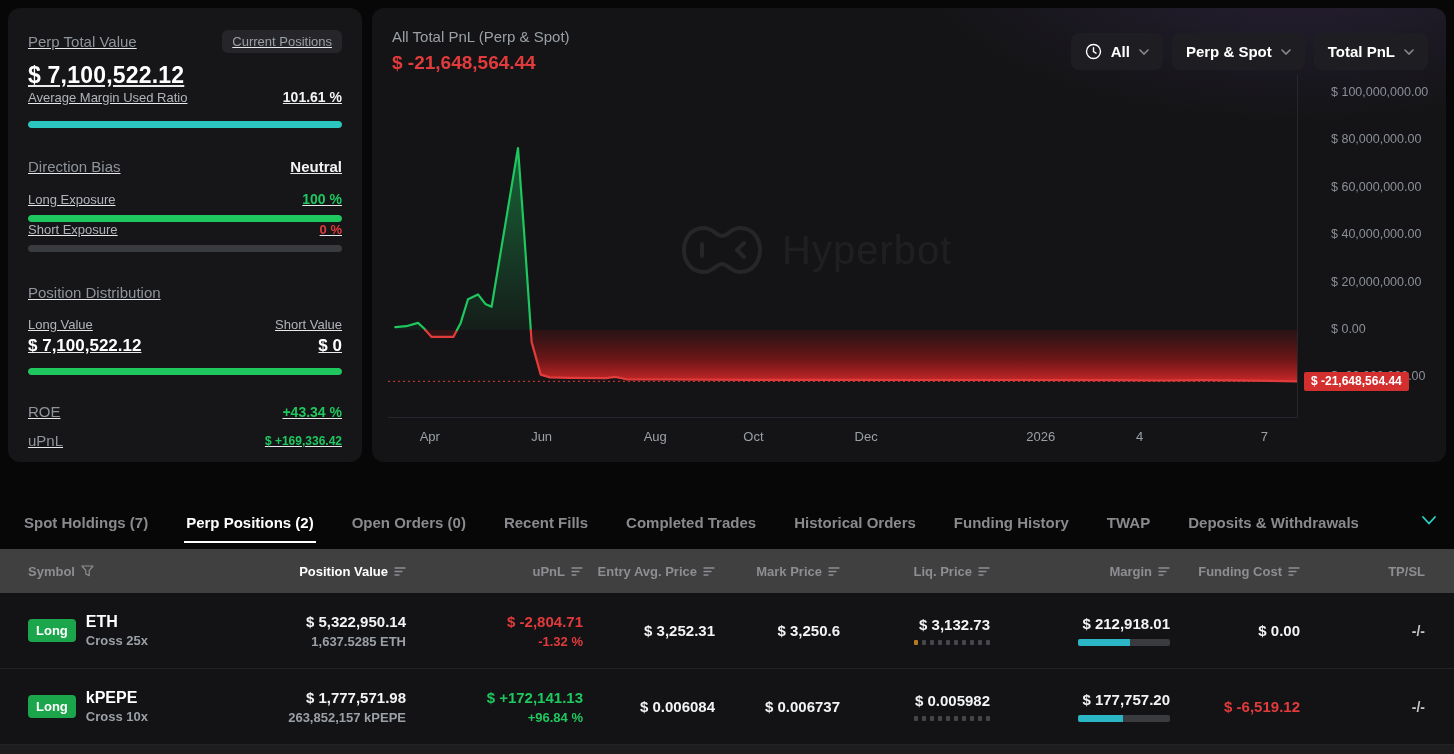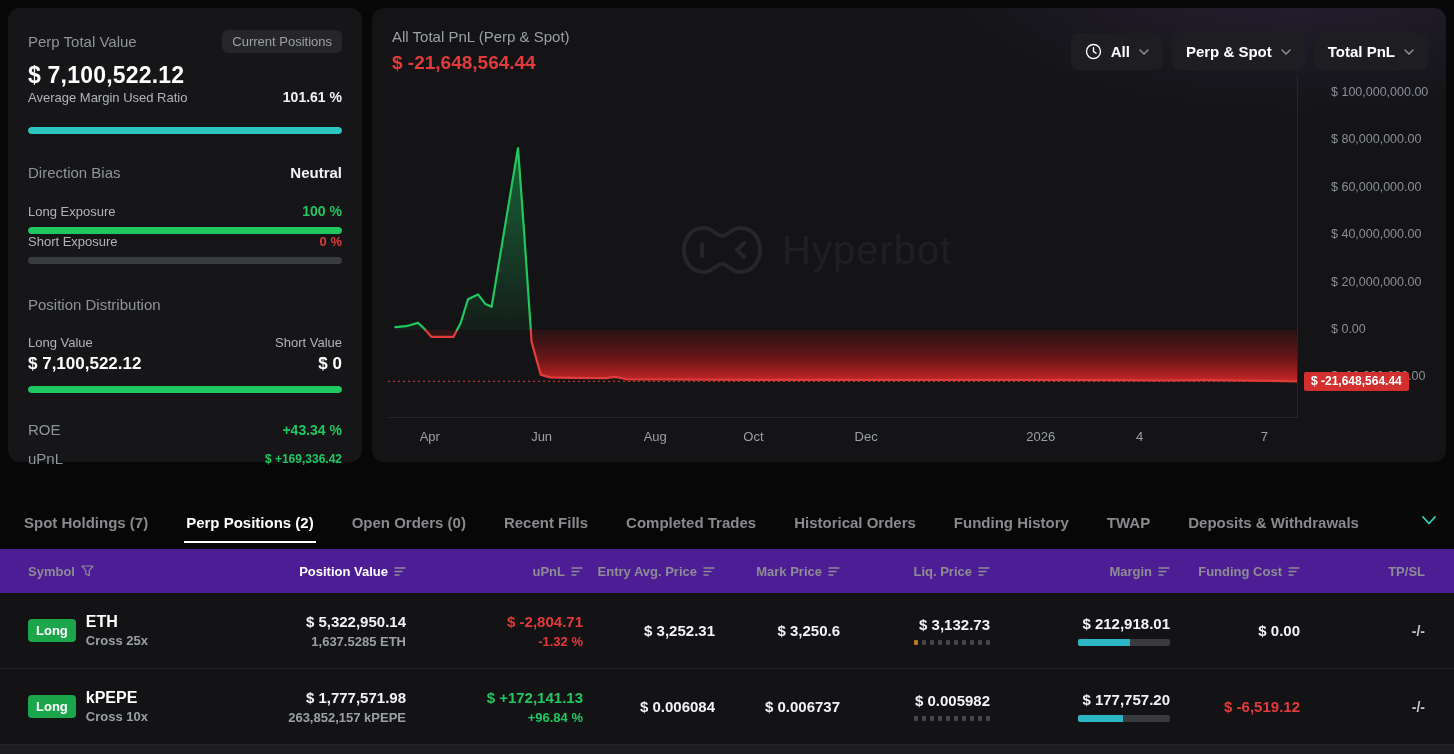--- a/index.html
+++ b/index.html
@@ -3,21 +3,21 @@
 <meta charset="utf-8">
 <style>
   * { margin:0; padding:0; box-sizing:border-box; }
   html,body { width:1454px; height:754px; background:#070708; overflow:hidden;
               font-family:"Liberation Sans", sans-serif; }
   .page { position:relative; width:1454px; height:754px; color:#e8e9ea; }
 
   
   .top { position:relative; height:470px; }
   .card { position:absolute; border-radius:12px; }
-  .left-card { left:8px; top:8px; width:354px; height:454px; background:#161619; padding:22px 20px 0; }
+  .left-card { left:8px; top:8px; width:354px; height:454px; background:#161619; padding:22px 20px 0;text-decoration:underline; }
   .chart-card { left:372px; top:8px; width:1074px; height:454px;
     background: radial-gradient(620px 270px at 86% -12%, rgba(88,60,130,0.30), rgba(0,0,0,0) 62%), #141416; }
 
   .row { display:flex; justify-content:space-between; align-items:center; }
   .sec-title { font-size:15px; color:#8f949b; }
   .lbl { font-size:13px; color:#b0b4ba; }
   .big-val { font-size:23px; font-weight:bold; color:#fff; margin-top:9px; letter-spacing:.2px; }
   .pill { background:#26262a; color:#9aa0a6; font-size:13px; padding:4px 10px; border-radius:6px; }
   .bar { height:7px; border-radius:4px; background:#3a3b3e; overflow:hidden; }
   .bar > i { display:block; height:100%; border-radius:4px; }
@@ -55,42 +55,42 @@
           height:47px; margin-top:26px; }
   .tab { font-size:15px; font-weight:bold; color:#8a8a8e; padding:14px 2px 12px; white-space:nowrap; cursor:pointer; }
   .tab.active { color:#fff; border-bottom:2px solid #fff; padding-bottom:10px; }
   .tab.clip { max-width:186px; overflow:hidden; }
   .tabs-chevron { position:absolute; right:16px; top:16px; }
 
   
   .table { margin-top:6px; }
   .grid { display:grid; grid-template-columns:222px 156px 177px 132px 125px 150px 180px 130px 125px;
           padding:0 29px 0 28px; align-items:center; }
-  .thead { height:44px; background:#4c1d95; }
+  .thead { height:44px; background:#404040; }
   .th { display:flex; align-items:center; gap:6px; font-size:13px; font-weight:bold; color:#8d8d92; }
   .th.right { justify-content:flex-end; }
   .th.active { color:#fff; }
   .trow { height:76px; background:#131316; border-bottom:1px solid #232327; }
   .cell { display:flex; flex-direction:column; align-items:flex-end; gap:4px; }
   .cell.sym { flex-direction:row; align-items:center; gap:10px; }
   .side-badge { background:#1ca64c; color:#fff; font-size:13px; font-weight:bold; padding:4px 8px; border-radius:4px; }
   .sym-name { font-size:16px; font-weight:bold; color:#fff; }
   .sym-lev { font-size:13px; font-weight:bold; color:#9aa0a6; margin-top:2px; }
   .v-main { font-size:15px; font-weight:bold; color:#f2f3f4; white-space:nowrap; }
   .v-sub { font-size:13px; font-weight:bold; color:#9aa0a6; white-space:nowrap; }
   .pos { color:#1fc75f !important; }
   .neg { color:#e23b3b !important; }
   .dots { display:flex; gap:4px; margin-top:3px; }
   .dots i { width:4px; height:5px; border-radius:1px; background:#46464a; }
   .dots i.hot { background:#b5791f; }
   .mbar { width:92px; height:7px; border-radius:2px; background:#3a3b3e; overflow:hidden; margin-top:3px; }
   .mbar i { display:block; height:100%; background:#2ab6c5; }
   .tpsl { font-size:14px; font-weight:bold; color:#c5c7ca; }
   .bottom-strip { height:11px; background:#1d1d1f; }
-  .mt4{margin-top:4px}.mt8{margin-top:8px}.mt10{margin-top:22px}.mt12{margin-top:12px}
+  .mt4{margin-top:4px}.mt8{margin-top:8px}.mt10{margin-top:16px}.mt12{margin-top:12px}
   .mt16{}.mt28{margin-top:28px}.mt30{margin-top:30px}.mt32{margin-top:32px}
 </style>
 </head>
 <body>
 
 <div class="page">
   <div class="top">
 
     <section class="card left-card">
       <div class="row">

